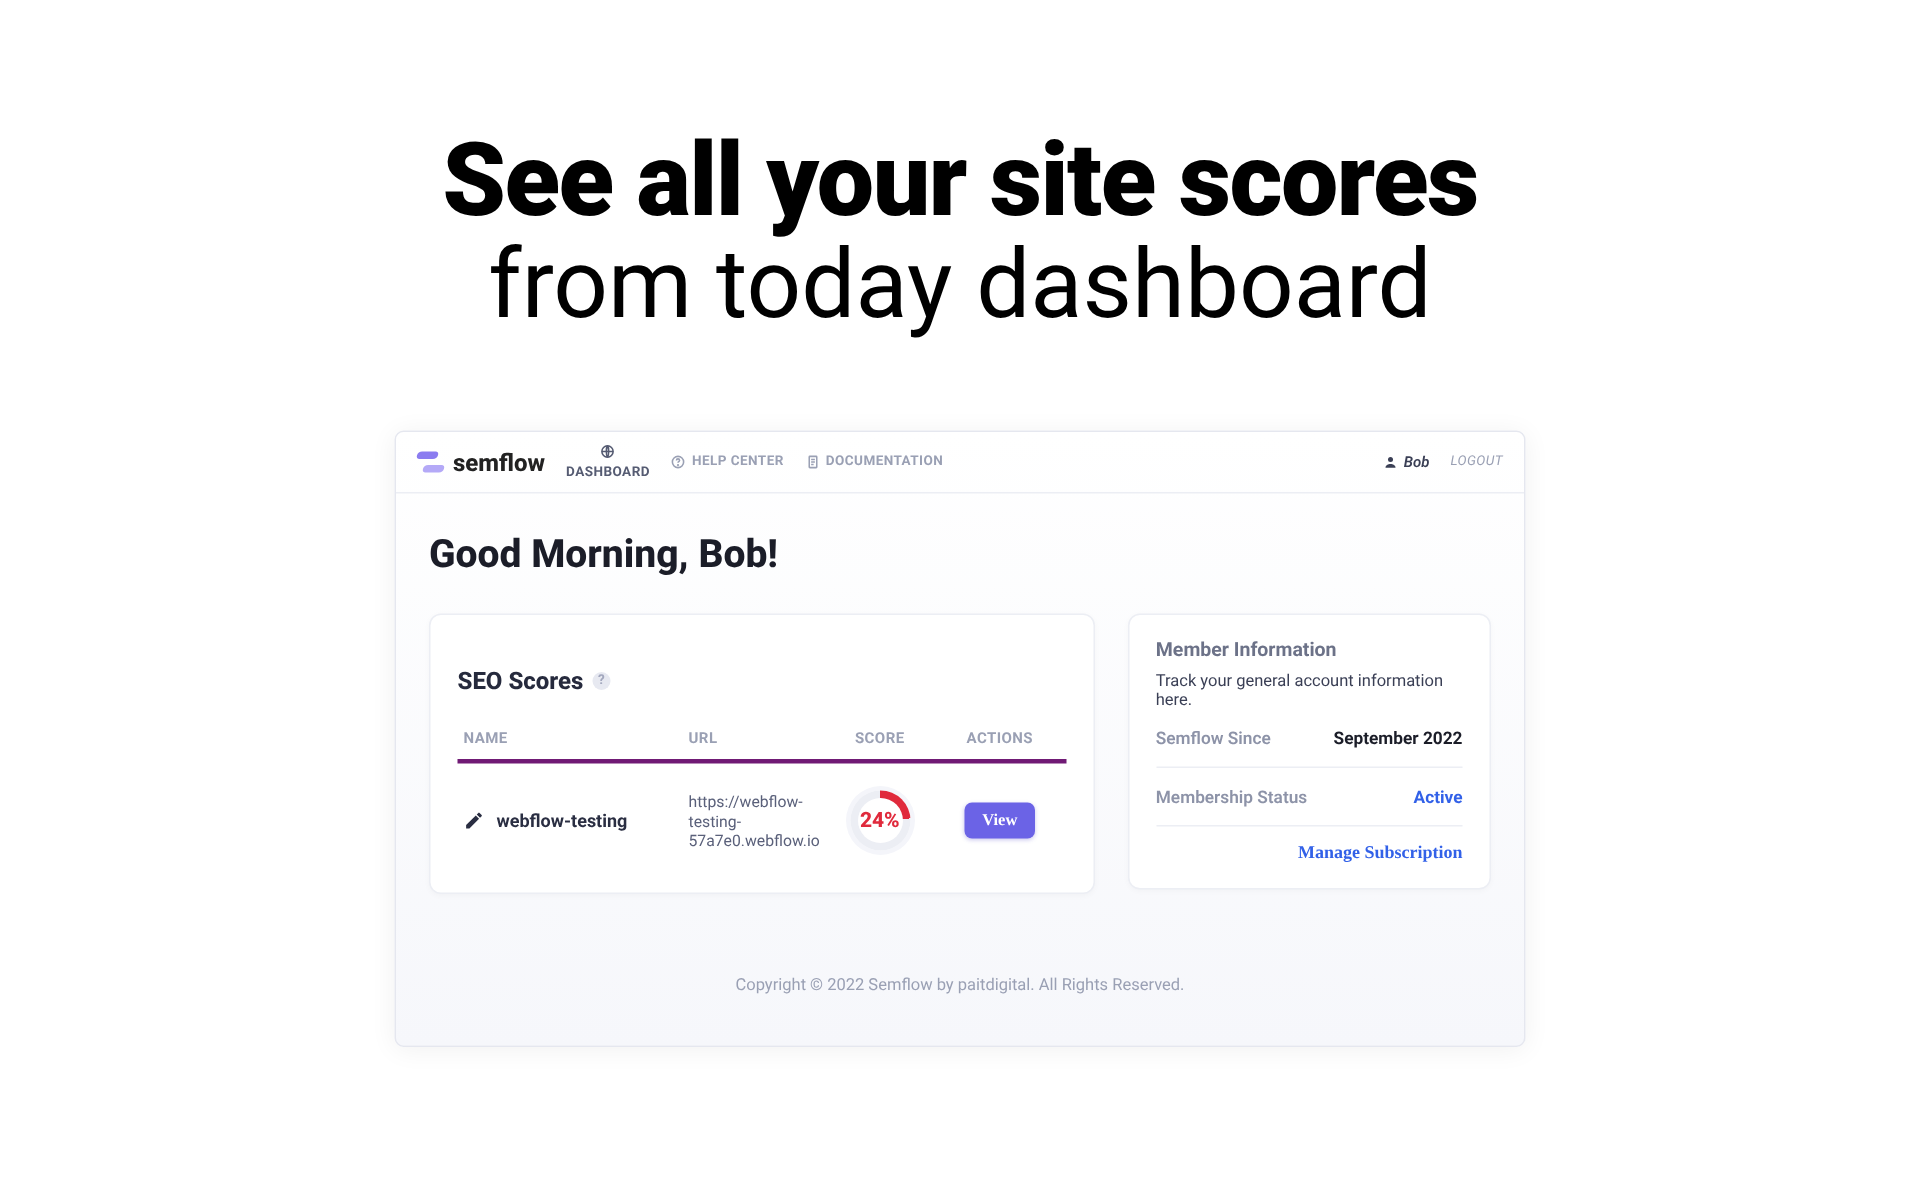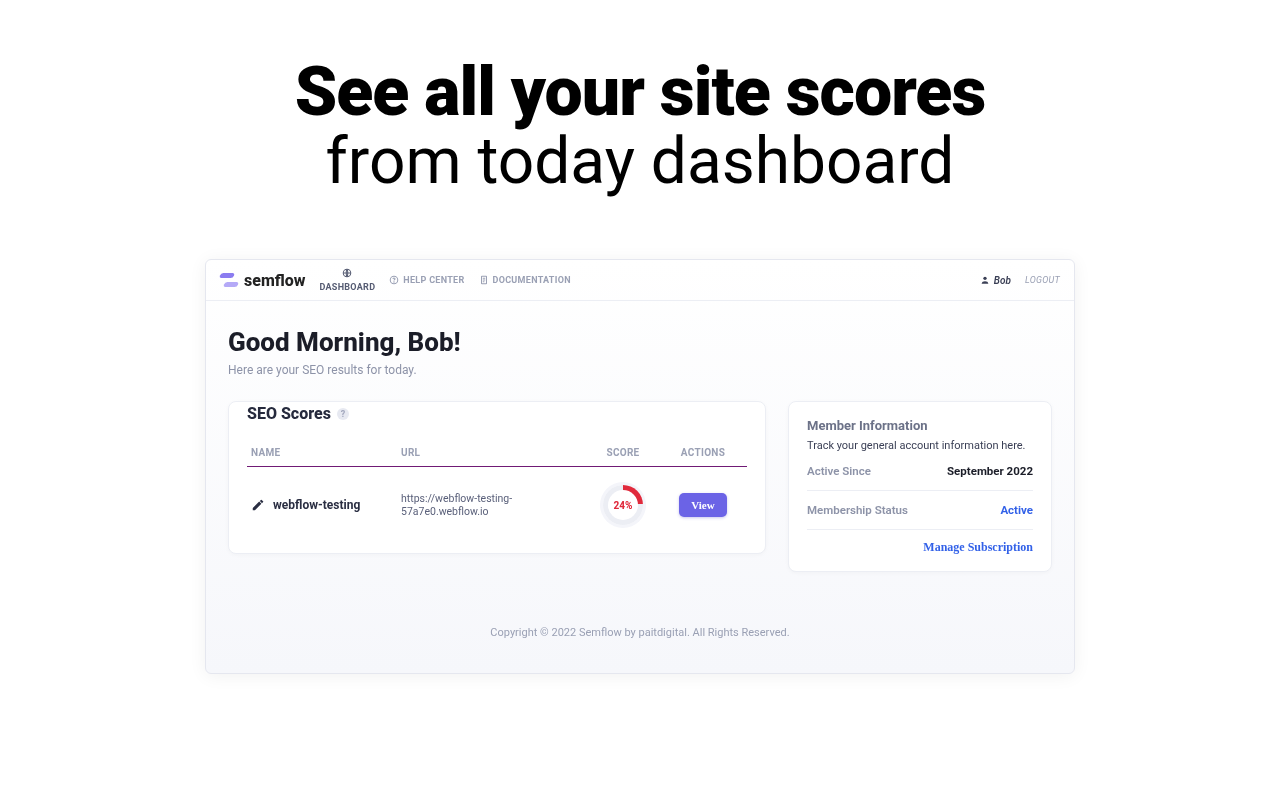--- a/index.html
+++ b/index.html
@@ -5,37 +5,37 @@
   * { box-sizing: border-box; margin: 0; padding: 0; }
   body {
     font-family: -apple-system, BlinkMacSystemFont, "Segoe UI", Roboto, sans-serif;
     background: #ffffff;
     width: 1280px;
     height: 800px;
     overflow: hidden;
   }
   .hero {
     text-align: center;
-    padding-top: 52px;
+    padding-top: 80px;
     padding-bottom: 60px;
   }
   .hero-bold {
     font-size: 68px;
     font-weight: 900;
     letter-spacing: -1px;
     color: #000;
   }
   .hero-light {
     font-size: 64px;
     font-weight: 400;
     color: #000;
     margin-top: -8px;
   }
   .app-window {
-    width: 870px;
+    width: 754px;
     margin: 0 auto;
     background: linear-gradient(180deg, #ffffff 0%, #f6f7fb 100%);
     border: 1px solid #e5e7ef;
     border-radius: 6px;
     box-shadow: 0 2px 18px rgba(0,0,0,0.06);
     overflow: hidden;
   }
   .topbar {
     display: flex;
     align-items: center;
@@ -70,30 +70,30 @@
   .content { padding: 26px 22px 20px 22px; }
   .greet {
     font-size: 26px; font-weight: 800; color: #1b1d28;
   }
   .greet-sub { font-size: 12px; color: #8d93a8; margin-top: 6px; }
   .panels { display: flex; gap: 22px; margin-top: 24px; align-items: flex-start; }
   .card {
     background: #fff; border: 1px solid #eceef4; border-radius: 8px;
     box-shadow: 0 1px 4px rgba(0,0,0,0.03);
   }
-  .scores-card { flex: 1; padding: 2px 18px 22px 18px; }
+  .scores-card { flex: 1; padding: 34px 18px 22px 18px; }
   .scores-title { display: flex; align-items: center; gap: 6px; font-size: 16px; font-weight: 800; color: #262a3d; }
   .help-ico { width: 12px; height: 12px; border-radius: 50%; background: #e7e9f1; color: #a2a7bd; font-size: 9px; display: flex; align-items: center; justify-content: center; font-weight: 700; }
   .table { margin-top: 16px; }
   .thead {
     display: grid;
     grid-template-columns: 150px 1fr 80px 80px;
     font-size: 10px; font-weight: 700; color: #9aa0b4; letter-spacing: 0.3px;
     padding: 8px 4px;
-    border-bottom: 1px solid #701a75;
+    border-bottom: 3px solid #701a75;
   }
   .thead .c-score, .thead .c-actions { text-align: center; }
   .trow {
     display: grid;
     grid-template-columns: 150px 1fr 80px 80px;
     align-items: center;
     padding: 18px 4px 6px 4px;
   }
   .site-name { display: flex; gap: 8px; font-size: 12px; font-weight: 700; color: #2a2e42; }
   .pencil { width: 14px; height: 14px; color: #2a2e42; }
@@ -101,21 +101,21 @@
   .score-ring {
     width: 40px; height: 40px; border-radius: 50%; position: relative;
     margin: 0 auto;
     background: conic-gradient(#e02a3c 0deg, #e02a3c 86deg, #eceef4 86deg, #eceef4 360deg);
     display: flex; align-items: center; justify-content: center;
     box-shadow: 0 0 0 3px #f4f5fa;
   }
   .score-ring::before {
     content: ""; position: absolute; inset: 5px; background: #fff; border-radius: 50%;
   }
-  .score-val { position: relative; font-size: 10px; font-weight: 800; color: #e02a3c; }
+  .score-val { position: relative; font-size: 14px; font-weight: 800; color: #e02a3c; }
   .view-btn {
     display: block; margin: 0 auto;
     background: #6b63e6; color: #fff; border: none; border-radius: 5px;
     font-size: 11px; font-weight: 600; padding: 6px 12px; cursor: pointer;
     box-shadow: 0 1px 3px rgba(80,70,200,0.3);
     font-family: Liberation Serif, serif;
   }
   .member-card { width: 264px; padding: 16px 18px; font-size: 12px; }
   .member-title { font-size: 13px; font-weight: 700; color: #6c7288; }
   .member-sub { font-size: 11px; color: #3a3f55; margin-top: 6px; }
@@ -183,21 +183,20 @@
             <path d="M4 21c0-4 4-6 8-6s8 2 8 6"></path>
           </svg>
         <span>Bob</span>
       </div>
       <span class="logout">LOGOUT</span>
     </div>
   </div>
 
   <div class="content">
     <div class="greet">Good Morning, Bob!</div>
-    <div class="greet-sub">Here are your SEO results for today.</div>
 
     <div class="panels">
 
       <div class="card scores-card">
         <div class="scores-title">
           <span>SEO Scores</span>
           <span class="help-ico">?</span>
         </div>
         <div class="table">
           <div class="thead">
@@ -224,21 +223,21 @@
             </div>
           </div>
         </div>
       </div>
 
       <div class="card member-card">
         <div class="member-title">Member Information</div>
         <div class="member-sub">Track your general account information here.</div>
 
         <div class="info-row">
-          <span class="info-label">Active Since</span>
+          <span class="info-label">Semflow Since</span>
           <span class="info-value">September 2022</span>
         </div>
         <div class="info-row">
           <span class="info-label">Membership Status</span>
           <span class="info-value active">Active</span>
         </div>
         <div class="manage-link">Manage Subscription</div>
       </div>
 
     </div>

